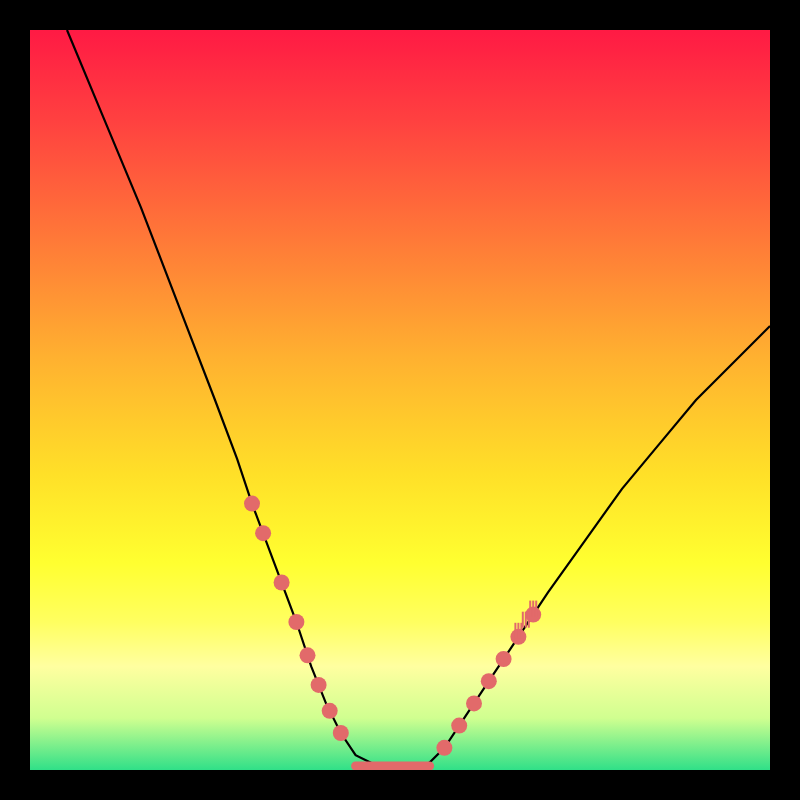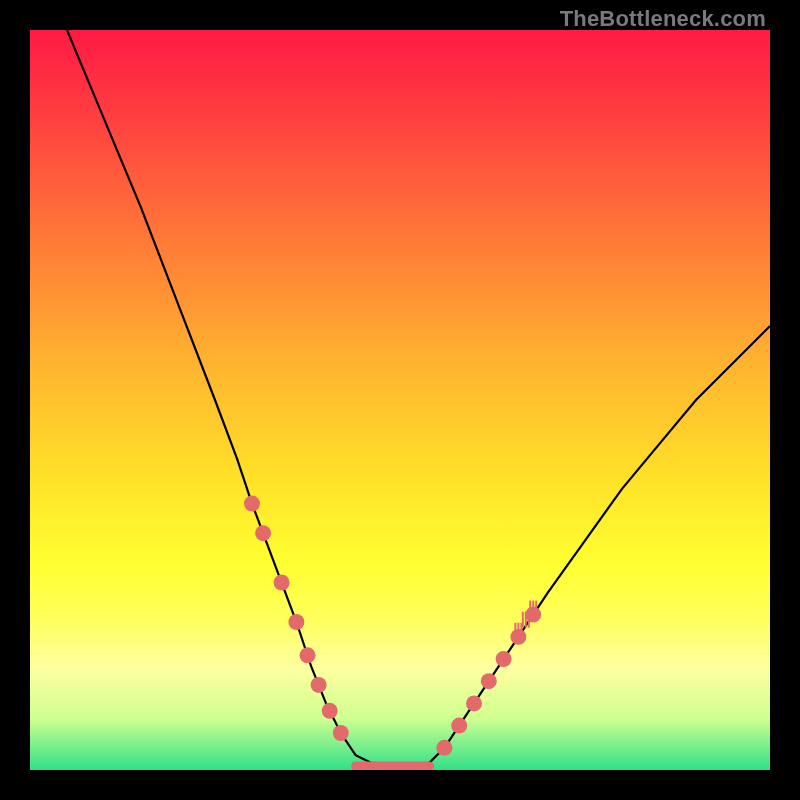--- a/index.html
+++ b/index.html
@@ -96,14 +96,13 @@
           <line x1="491.4" x2="491.4" y1="592.8" y2="608.8" class="jitter"></line>
           <line x1="492.8" x2="492.8" y1="581.7" y2="597.7" class="jitter"></line>
           <line x1="495.8" x2="495.8" y1="581.7" y2="597.7" class="jitter"></line>
           <line x1="498.8" x2="498.8" y1="581.7" y2="597.7" class="jitter"></line>
           <line x1="500.2" x2="500.2" y1="570.6" y2="586.6" class="jitter"></line>
           <line x1="503.2" x2="503.2" y1="570.6" y2="586.6" class="jitter"></line>
           <line x1="506.2" x2="506.2" y1="570.6" y2="586.6" class="jitter"></line>
         </g>
     </svg>
   </div>
-  <div class="watermark">TheBottleneck.com</div>
 </div>
 
 </body></html>

